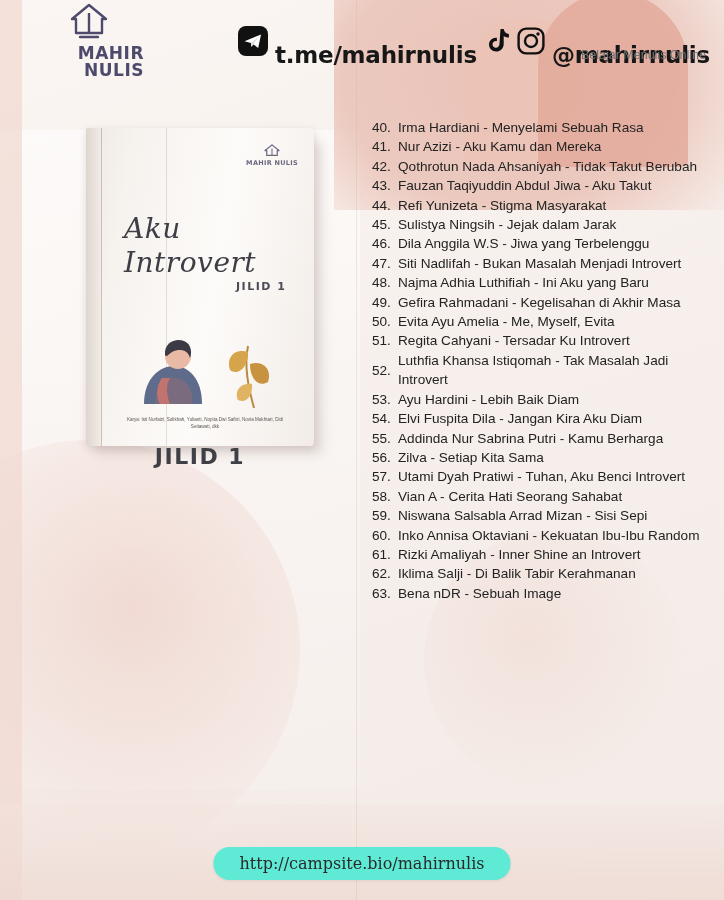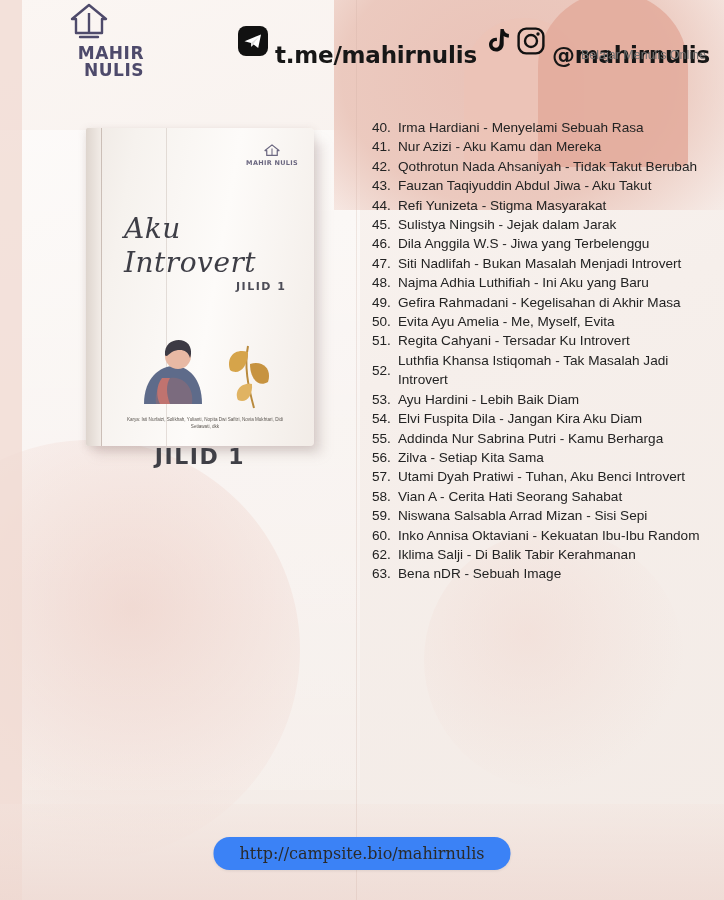--- a/index.html
+++ b/index.html
@@ -155,22 +155,22 @@
     display: flex; align-items: center;
     font-size: 13.6px; line-height: 19.4px;
     margin-bottom: 0px;
   }
   .row .num { width: 26px; flex: 0 0 26px; text-align: left; }
   .row .txt { flex: 1 1 auto; }
 
   
   .url-pill {
     position: absolute; left: 50%; transform: translateX(-50%);
-    bottom: 30px;
-    background: #3b82f6;
+    bottom: 20px;
+    background: #5eead4;
     border-radius: 16px;
     padding: 7px 26px;
     font-family: "DejaVu Serif", serif;
     font-size: 16px; color: #2a2a2a;
     box-shadow: 0 1px 3px rgba(0,0,0,.08);
     white-space: nowrap;
   }
 </style>
 </head>
 <body>
@@ -348,20 +348,24 @@
     </div>
     <div class="row">
       <span class="num">59.</span>
       <span class="txt">Niswana Salsabla Arrad Mizan - Sisi Sepi</span>
     </div>
     <div class="row">
       <span class="num">60.</span>
       <span class="txt">Inko Annisa Oktaviani - Kekuatan Ibu-Ibu Random</span>
     </div>
     <div class="row">
+      <span class="num">61.</span>
+      <span class="txt">Rizki Amaliyah - Inner Shine an Introvert</span>
+    </div>
+    <div class="row">
       <span class="num">62.</span>
       <span class="txt">Iklima Salji - Di Balik Tabir Kerahmanan</span>
     </div>
     <div class="row">
       <span class="num">63.</span>
       <span class="txt">Bena nDR - Sebuah Image</span>
     </div>
   </div>
 
 <div class="url-pill">http://campsite.bio/mahirnulis</div>

